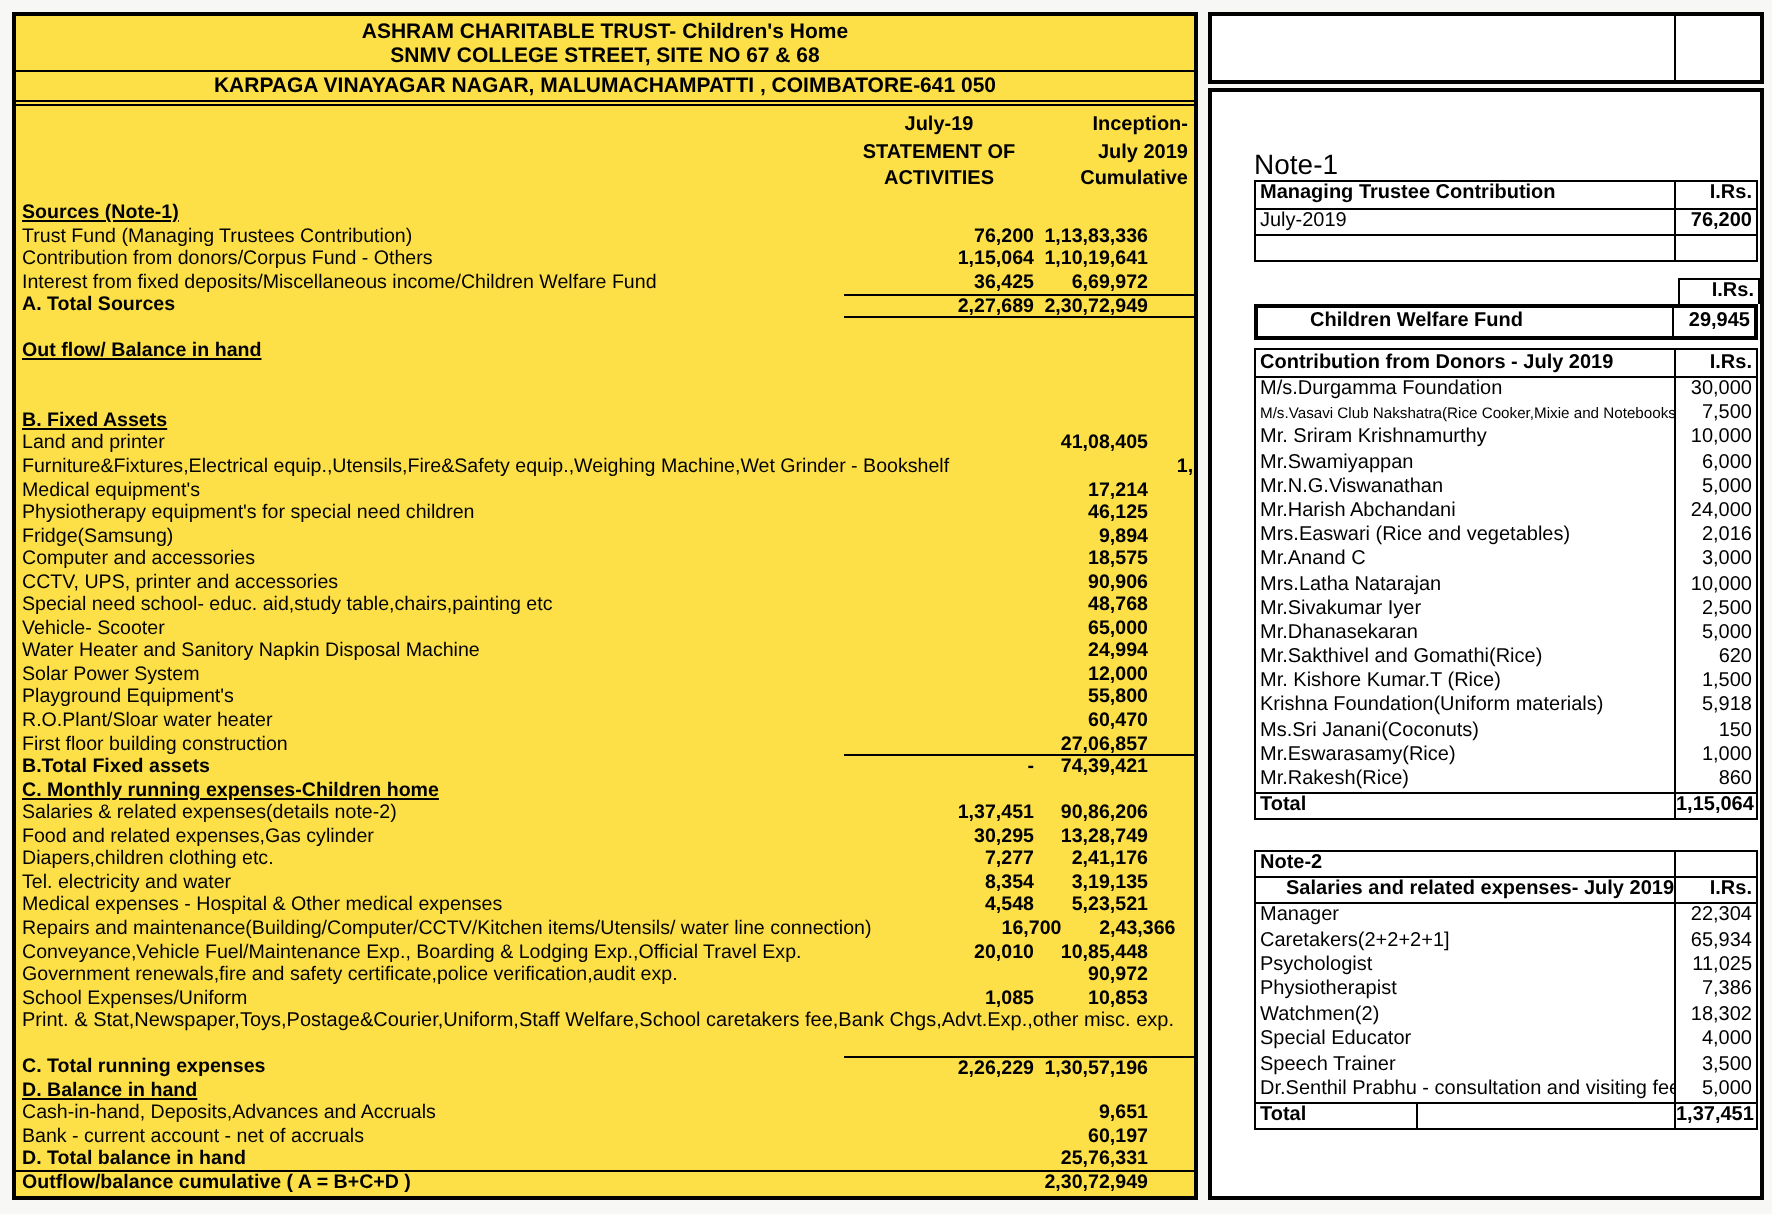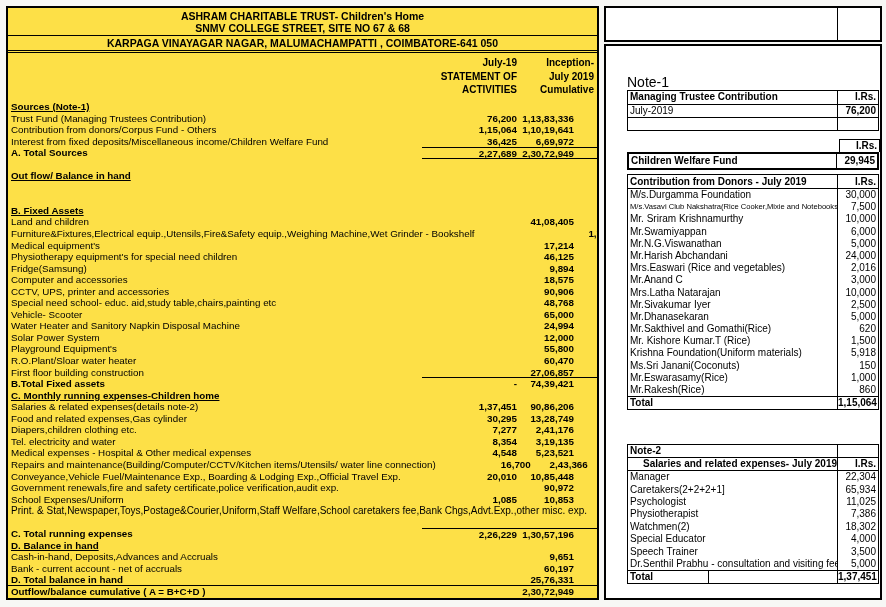--- a/index.html
+++ b/index.html
@@ -15,21 +15,21 @@
     border:2px solid #000;background:#fde047;overflow:hidden;
   }
   .t1,.t2,.t3{text-align:center;font-weight:bold;font-size:10.5px;line-height:12px;white-space:nowrap;}
   .t1{padding-top:2px;}
   .t2{border-bottom:1.5px solid #000;padding-bottom:1px;}
   .t3{line-height:14px;border-bottom:3px double #000;}
 
   .colhead{display:flex;margin-top:3px;height:41px;}
   .colhead .spacer{flex:1;}
   .ch-col{text-align:right;font-weight:bold;font-size:10px;line-height:13.5px;white-space:nowrap;}
-  .ch-col.c1{width:95px;}
+  .ch-col.c1{width:95px;text-align:center;}
   .ch-col.c2{width:80px;padding-right:3px;}
 
   #rows-container{margin-top:4px;}
   .trow{display:flex;height:11.55px;line-height:11.55px;font-size:9.8px;}
   .trow .lab{flex:1;padding-left:3px;white-space:nowrap;overflow:visible;}
   .trow .nums{display:flex;width:175px;flex:0 0 175px;}
   .trow .num{text-align:right;font-weight:bold;white-space:nowrap;}
   .trow .num.c1{width:95px;}
   .trow .num.c2{width:60px;padding-right:3px;}
   .trow.bold .lab{font-weight:bold;}
@@ -54,32 +54,32 @@
   .mtc{border:1.5px solid #000;}
   .mtc .nrow + .nrow{border-top:1.2px solid #000;}
   .mtc .head .nlab,.mtc .head .nval{font-weight:bold;}
   .mtc .nrow .nval{font-weight:bold;}
 
   .irs-cell{
     margin:8px 0 0 233px;width:41px;height:13px;border:1.5px solid #000;border-bottom:none;
     font-weight:bold;font-size:10px;line-height:12px;text-align:right;padding-right:2px;background:#fff;
   }
   .cwf{border:2px solid #000;}
-  .cwf .nrow{height:14px;line-height:13px;}
+  .cwf .nrow{height:14px;line-height:13px;padding-left:24px;}
   .cwf .nlab,.cwf .nval{font-weight:bold;}
 
   .donors{margin-top:4px;border:1.5px solid #000;}
   .donors .head{height:14px;line-height:13.5px;border-bottom:1.5px solid #000;}
   .donors .head .nlab,.donors .head .nval{font-weight:bold;}
   .donors .drow{height:12.2px;line-height:12.2px;}
   .donors .drow.small .nlab{font-size:7.6px;}
   .donors .total{border-top:1.5px solid #000;}
   .donors .total .nlab,.donors .total .nval{font-weight:bold;}
 
-  .note2{margin-top:34px;border:1.5px solid #000;}
+  .note2{margin-top:15px;border:1.5px solid #000;}
   .note2 .n2title{border-bottom:1.2px solid #000;}
   .note2 .n2title .nlab{font-weight:bold;}
   .note2 .head{border-bottom:1.2px solid #000;}
   .note2 .head .nlab,.note2 .head .nval{font-weight:bold;text-align:right;}
   .note2 .drow{height:12.4px;line-height:12.4px;}
   .note2 .total{border-top:1.5px solid #000;}
   .note2 .total .nlab{flex:0 0 80px;font-weight:bold;}
   .note2 .total .mid{flex:1;border-left:1.2px solid #000;}
   .note2 .total .nval{font-weight:bold;}
 </style>
@@ -170,21 +170,21 @@
         </div>
       </div>
       <div class="trow bold u">
         <div class="lab">B. Fixed Assets</div>
         <div class="nums">
           <div class="num c1"></div>
           <div class="num c2"></div>
         </div>
       </div>
       <div class="trow ">
-        <div class="lab">Land and children</div>
+        <div class="lab">Land and printer</div>
         <div class="nums">
           <div class="num c1"></div>
           <div class="num c2">41,08,405</div>
         </div>
       </div>
       <div class="trow ">
         <div class="lab">Furniture&amp;Fixtures,Electrical equip.,Utensils,Fire&amp;Safety equip.,Weighing Machine,Wet Grinder - Bookshelf</div>
         <div class="nums">
           <div class="num c1"></div>
           <div class="num c2">1,74,413</div>

